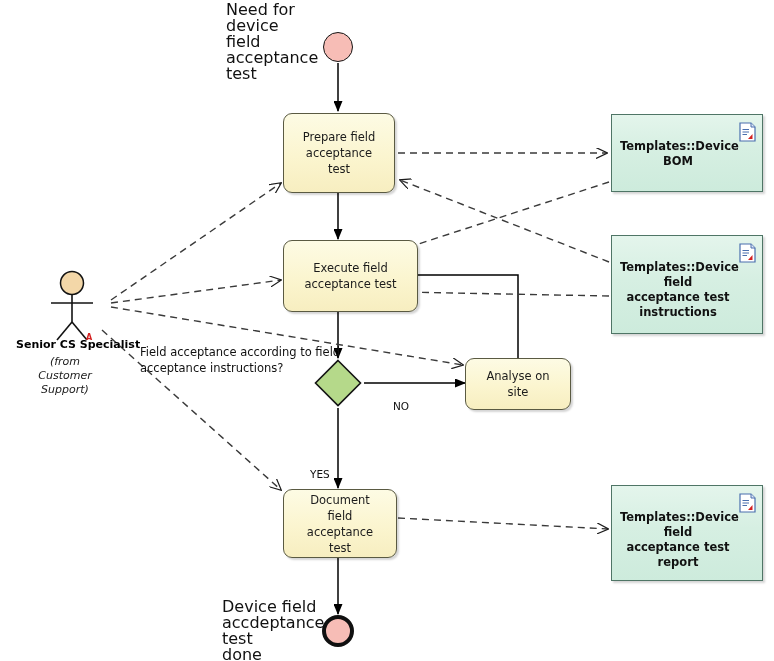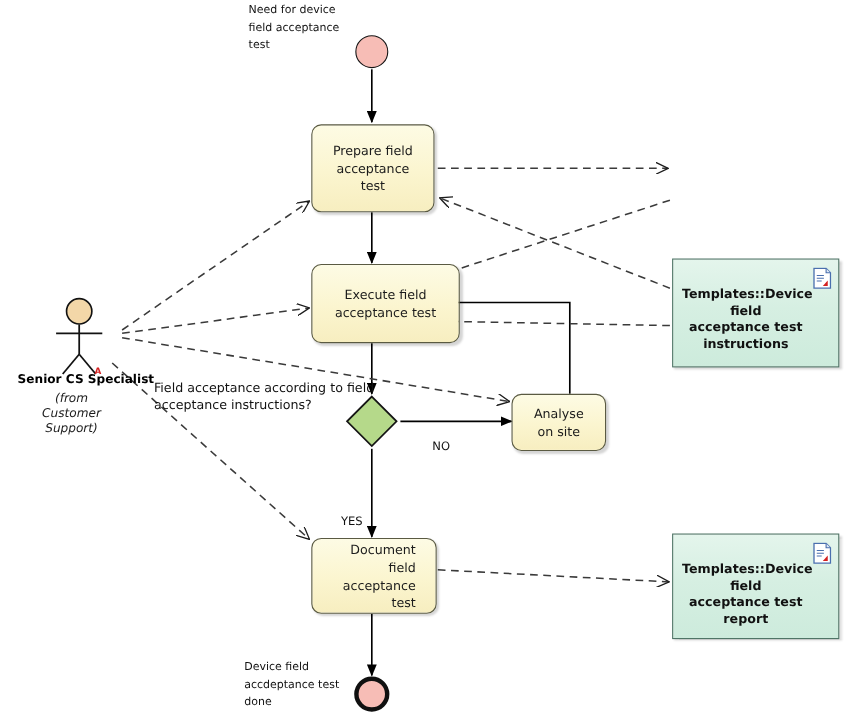--- a/index.html
+++ b/index.html
@@ -125,21 +125,21 @@
   .actor-marker {
     position: absolute;
     font-size: 8px;
     font-weight: bold;
     color: #d42020;
   }
 
   
   .note-label {
     position: absolute;
-    font-size: 10px;
+    font-size: 16px;
     line-height: 16px;
     color: #111111;
     white-space: pre-line;
   }
   .flow-label {
     position: absolute;
     font-size: 10.5px;
     color: #111111;
     white-space: nowrap;
     margin-top: 32px;
@@ -223,23 +223,23 @@
   <div class="note-label" style="left:226px; top:2px; width:110px;">Need for device
 field acceptance
 test</div>
 
   <div class="activity" style="left:283px; top:113px; width:112px; height:80px;">Prepare field
 acceptance test</div>
 
   <div class="activity" style="left:283px; top:240px; width:135px; height:72px;">Execute field
 acceptance test</div>
 
-  <div class="activity" style="left:465px; top:358px; width:86px; height:52px;">Analyse on site</div>
-
-  <div class="activity" style="left:283px; top:489px; width:114px; height:69px;text-align:right;">Document field
+  <div class="activity" style="left:465px; top:358px; width:106px; height:52px;">Analyse on site</div>
+
+  <div class="activity" style="left:283px; top:489px; width:114px; height:69px;">Document field
 acceptance test</div>
 
   <div class="decision" style="left:314px; top:359px;">
     <svg width="48" height="48" viewBox="0 0 48 48">
       <polygon points="24,1.5 46.5,24 24,46.5 1.5,24" fill="#b5d98a" stroke="#141414" stroke-width="1.6"></polygon>
     </svg>
   </div>
   <div class="guard-label" style="left:140px; top:344px; width:230px;">Field acceptance according to field
 acceptance instructions?</div>
   <div class="flow-label" style="left:393px; top:368px;">NO</div>
@@ -258,20 +258,31 @@
       <line x1="35" y1="52" x2="20" y2="70" stroke="#121212" stroke-width="1.6"></line>
       <line x1="35" y1="52" x2="50" y2="70" stroke="#121212" stroke-width="1.6"></line>
     </svg>
   </div>
   <div class="actor-name" style="left:16px; top:338px;">Senior CS Specialist</div>
   <div class="actor-marker" style="left:86px; top:333px;">A</div>
   <div class="actor-stereotype" style="left:20px; top:355px;">(from
 Customer
 Support)</div>
 
+  <div class="artifact" style="left:611px; top:114px; width:152px; height:78px;">
+    <span>Templates::Device BOM</span>
+    <svg class="artifact-icon" viewBox="0 0 17 20">
+      <path d="M1,1 L12,1 L16,5 L16,19 L1,19 Z" fill="#ffffff" stroke="#4a6fae" stroke-width="1.2"></path>
+      <path d="M12,1 L12,5 L16,5" fill="#dce6f5" stroke="#4a6fae" stroke-width="1"></path>
+      <line x1="3.5" y1="7.5" x2="10" y2="7.5" stroke="#4a6fae" stroke-width="1"></line>
+      <line x1="3.5" y1="10" x2="10" y2="10" stroke="#4a6fae" stroke-width="1"></line>
+      <line x1="3.5" y1="12.5" x2="8" y2="12.5" stroke="#4a6fae" stroke-width="1"></line>
+      <path d="M9,17 L13.5,12 L13.5,17 Z" fill="#d42020"></path>
+    </svg>
+  </div>
 
   <div class="artifact" style="left:611px; top:235px; width:152px; height:99px;">
     <span>Templates::Device field
 acceptance test
 instructions</span>
     <svg class="artifact-icon" viewBox="0 0 17 20">
       <path d="M1,1 L12,1 L16,5 L16,19 L1,19 Z" fill="#ffffff" stroke="#4a6fae" stroke-width="1.2"></path>
       <path d="M12,1 L12,5 L16,5" fill="#dce6f5" stroke="#4a6fae" stroke-width="1"></path>
       <line x1="3.5" y1="7.5" x2="10" y2="7.5" stroke="#4a6fae" stroke-width="1"></line>
       <line x1="3.5" y1="10" x2="10" y2="10" stroke="#4a6fae" stroke-width="1"></line>

